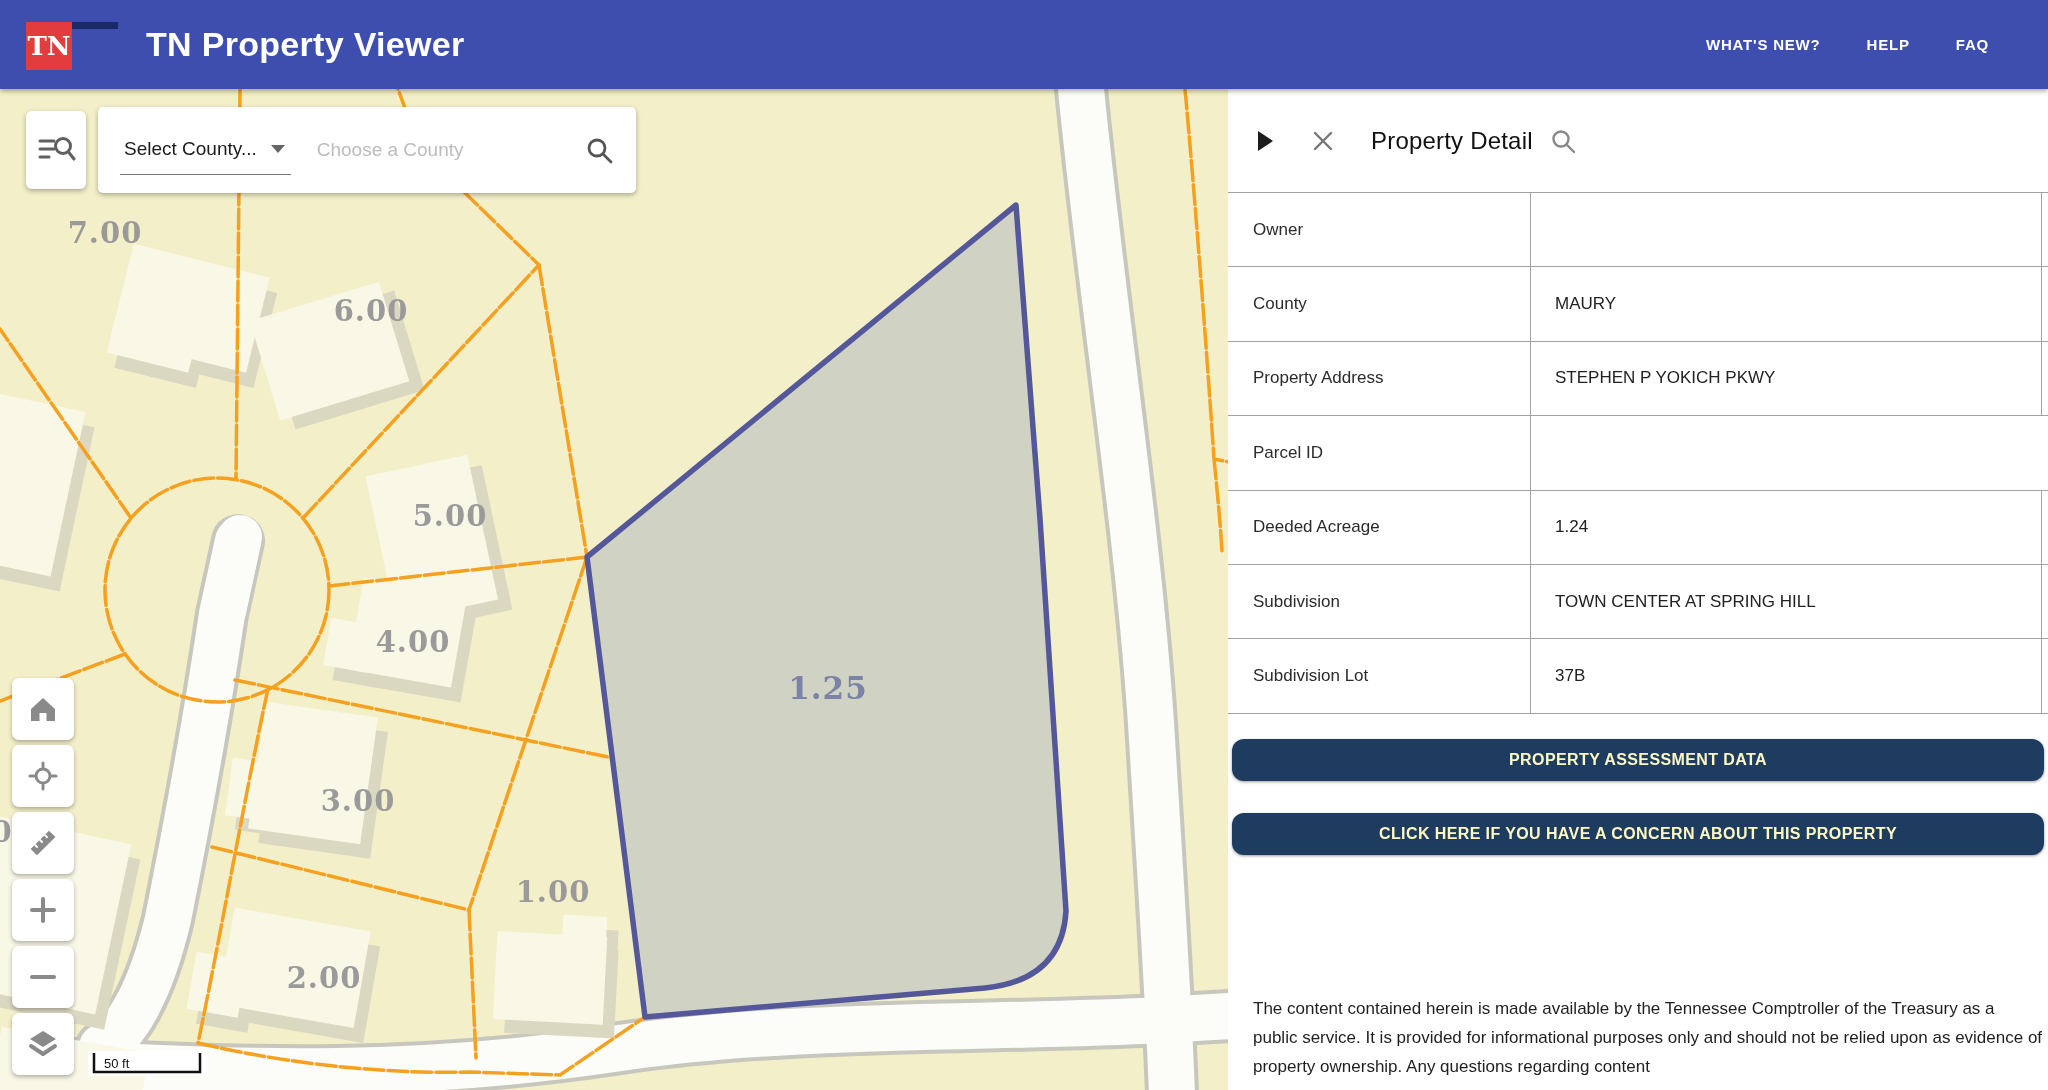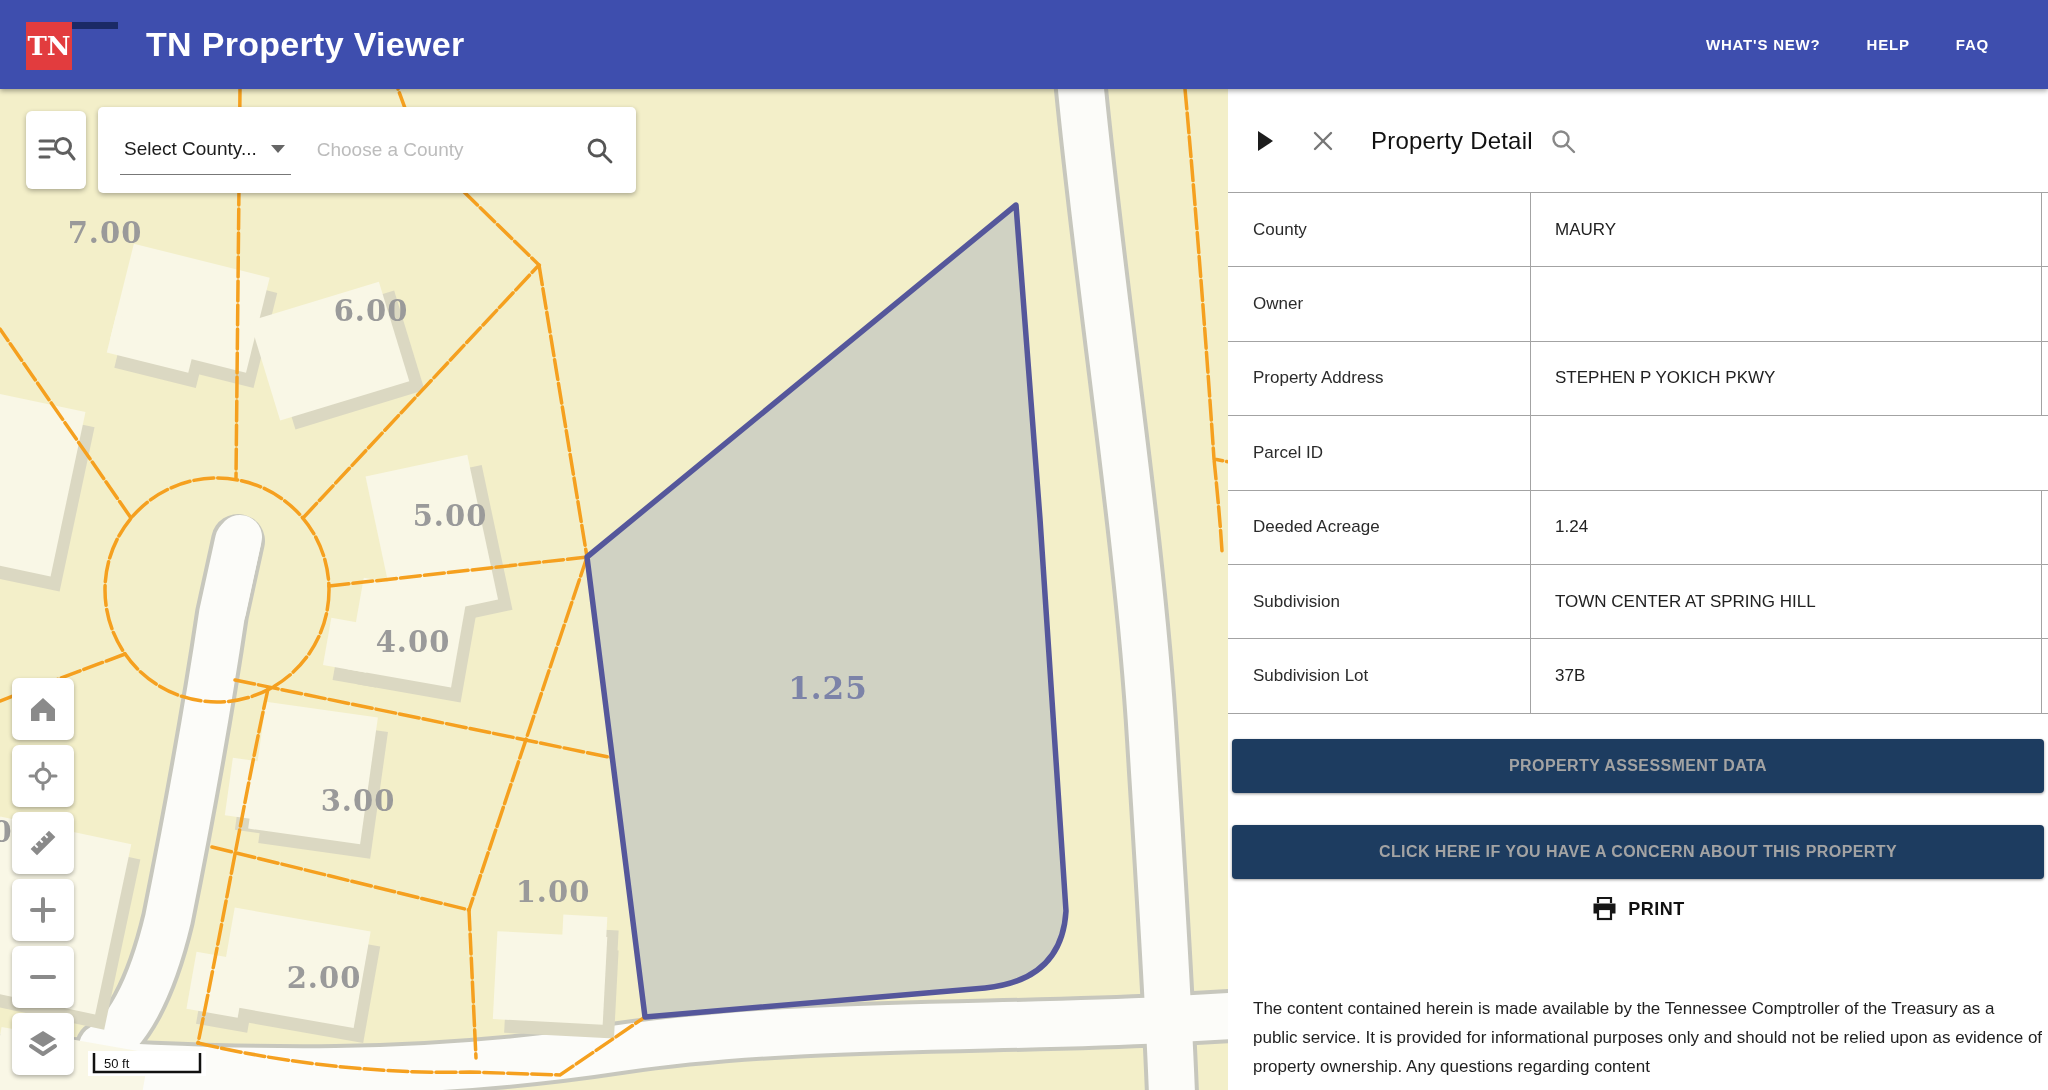--- a/index.html
+++ b/index.html
@@ -55,21 +55,21 @@
   .close-icon{margin-left:38px;cursor:pointer;display:flex}
   .panel-title{font-size:24px;font-weight:normal;color:#111;margin-left:36px;letter-spacing:.2px}
   .panel-search{margin-left:16px;cursor:pointer;display:flex}
   .ptable{position:absolute;left:0;top:103px;width:100%;border-top:1px solid var(--table_line)}
   .prow{display:flex;height:74.4px;border-bottom:1px solid var(--table_line)}
   .pl{width:303px;border-right:1px solid var(--table_line);display:flex;align-items:center;padding-left:25px;
     font-size:17px;color:#2b2b2b}
   .pv{flex:1;display:flex;align-items:center;padding-left:24px;font-size:17px;color:#222;white-space:pre;
     border-right:1px solid var(--table_line);margin-right:6px}
   .actions{position:absolute;left:4px;top:650px;width:812px;display:flex;flex-direction:column;gap:32px}
-  .navy-btn{height:54px;background:var(--button_navy);color:#a3a3a3;border:none;border-radius:4px;font-size:16px;
+  .navy-btn{height:42px;background:var(--button_navy);color:#fef9c3;border:none;border-radius:12px;font-size:16px;
     font-weight:bold;letter-spacing:.4px;cursor:pointer;box-shadow:0 1px 3px rgba(0,0,0,.4);font-family:"Liberation Sans",sans-serif}
   .print-row{position:absolute;left:0;top:796px;width:100%;display:flex;align-items:center;justify-content:center;
     gap:10px;cursor:pointer;height:48px}
   .print-label{font-size:18px;font-weight:bold;color:#111;letter-spacing:.5px}
   .disclaimer{position:absolute;left:25px;top:905px;width:790px;font-size:17px;line-height:29px;color:#1f1f1f}
 </style>
 </head>
 <body>
 
 <div class="app">
@@ -288,26 +288,26 @@
           <g stroke="#888" stroke-width="2.4" fill="none" stroke-linecap="round">
             <circle cx="12" cy="12" r="7.5"></circle>
               <path d="M18,18 L25,25"></path>
           </g>
         </svg>
       </div>
     </div>
 
     <div class="ptable" id="prop-rows">
         <div class="prow">
+          <div class="pl">Owner</div>
+          <div class="pv"></div>
+        </div>
+        <div class="prow">
           <div class="pl">County</div>
           <div class="pv">MAURY</div>
-        </div>
-        <div class="prow">
-          <div class="pl">Owner</div>
-          <div class="pv"></div>
         </div>
         <div class="prow">
           <div class="pl">Property Address</div>
           <div class="pv">STEPHEN P YOKICH PKWY</div>
         </div>
         <div class="prow">
           <div class="pl">Parcel ID</div>
         </div>
         <div class="prow">
           <div class="pl">Deeded Acreage</div>
@@ -321,26 +321,16 @@
           <div class="pl">Subdivision Lot</div>
           <div class="pv">37B</div>
         </div>
       </div>
 
     <div class="actions" id="action-buttons">
         <button class="navy-btn">PROPERTY ASSESSMENT DATA</button>
         <button class="navy-btn">CLICK HERE IF YOU HAVE A CONCERN ABOUT THIS PROPERTY</button>
       </div>
 
-    <div class="print-row">
-      <svg width="27" height="26" viewBox="0 0 27 26">
-        <g fill="none" stroke="#161616" stroke-width="2.2">
-          <path d="M7,7 V2 H20 V7"></path>
-          <rect x="2.5" y="7.5" width="22" height="10" fill="#161616" stroke="none"></rect>
-          <rect x="7" y="13" width="13" height="10" fill="#fff"></rect>
-        </g>
-      </svg>
-      <span class="print-label">PRINT</span>
-    </div>
 
     <div class="disclaimer">The content contained herein is made available by the Tennessee Comptroller of the Treasury as a public service. It is provided for informational purposes only and should not be relied upon as evidence of property ownership. Any questions regarding content</div>
   </div>
 </div>
 
 </body></html>

